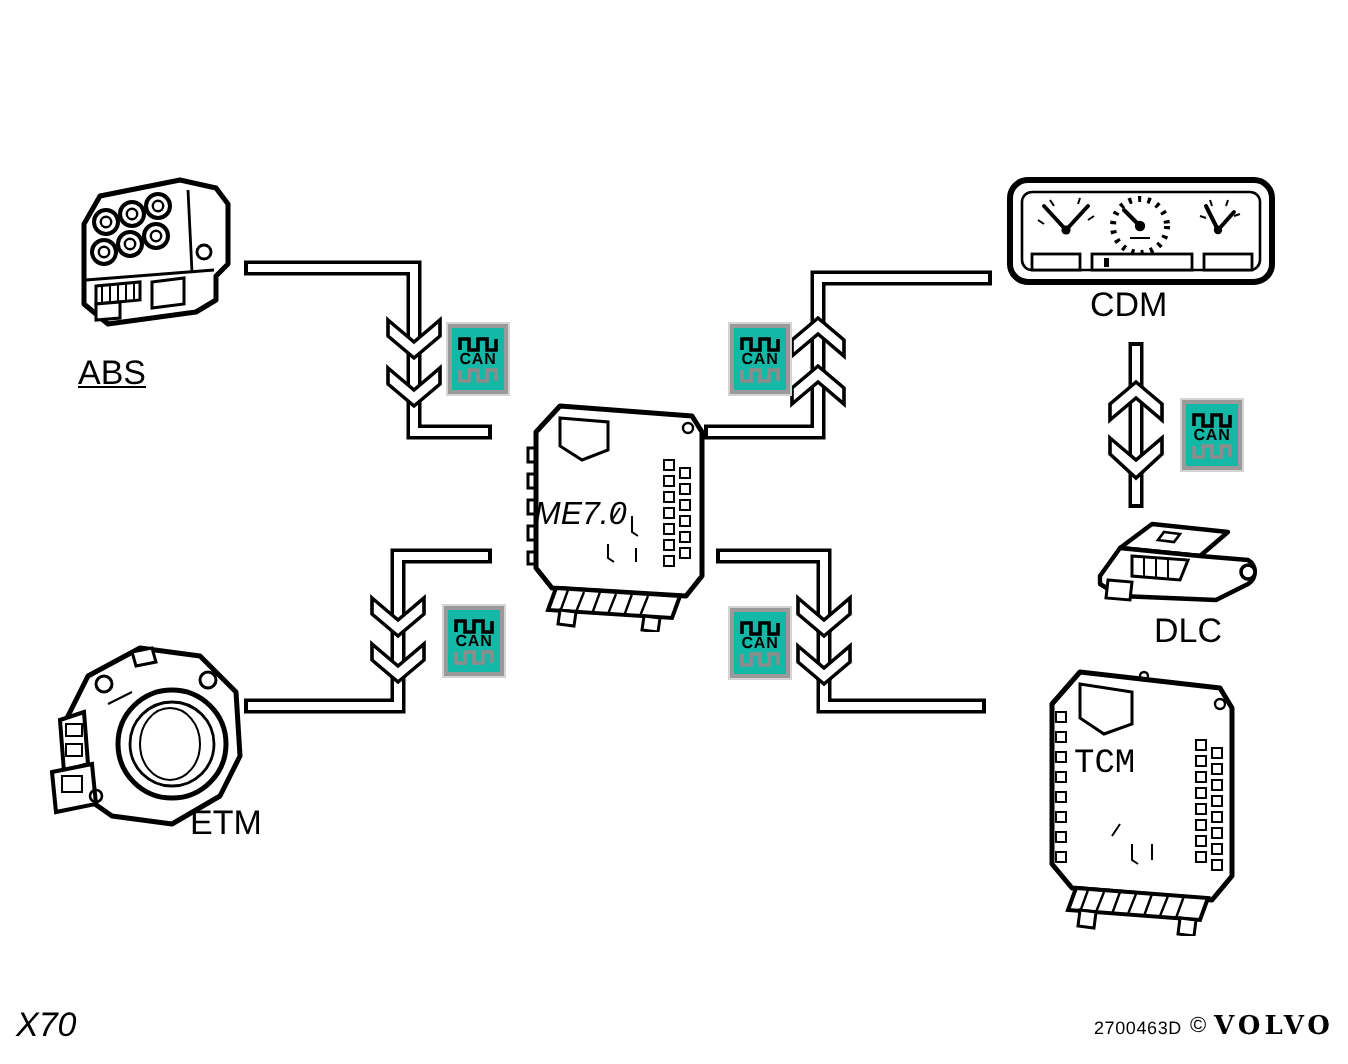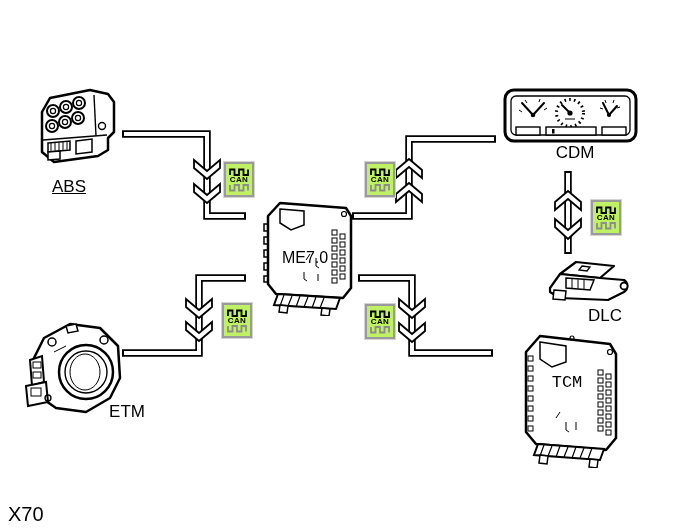--- a/index.html
+++ b/index.html
@@ -1,26 +1,26 @@
 <!DOCTYPE html>
 <html><head>
 <meta charset="utf-8">
 <style>
   html,body{margin:0;padding:0;background:#fff;}
   .canvas{position:relative;width:674px;height:532px;background:#ffffff;overflow:hidden;
           font-family:"Liberation Sans",sans-serif;color:#000;}
   .wiring{position:absolute;left:0;top:0;}
   .illus{position:absolute;}
-  .label{position:absolute;text-align:center;font-size:17px;line-height:1.1;color:#000;}
+  .label{position:absolute;font-size:17px;line-height:1.1;color:#000;}
   .label.inbox{font-size:16px;}
-  .can-badge{position:absolute;width:30px;height:35px;box-sizing:border-box;background:#bef264;
+  .can-badge{position:absolute;width:30px;height:35px;box-sizing:border-box;background:#14b8a6;
              border:2px solid #9a9a9a;box-shadow:0 0 0 1px #d4d4d4;
              display:flex;flex-direction:column;align-items:center;justify-content:center;gap:0px;}
   .can-badge .can-text{font-size:8px;font-weight:bold;letter-spacing:0.4px;line-height:8px;}
-  .footer-ref{position:absolute;left:8px;top:503px;font-size:20px;}
+  .footer-ref{position:absolute;left:8px;top:503px;font-size:17px;font-style:italic;}
   .footer-right{position:absolute;left:547px;top:506px;display:flex;align-items:center;gap:4px;}
   .doc-num{font-size:9px;letter-spacing:0.3px;}
   .copy{font-size:11px;line-height:11px;}
   .brand{font-family:"DejaVu Serif",serif;font-weight:bold;font-size:13px;letter-spacing:2px;}
 </style>
 </head>
 <body>
 
 <div class="canvas">
 
@@ -121,21 +121,21 @@
       <use href="#pin" x="86" y="48"></use>
       <use href="#pin" x="86" y="56"></use>
     <use href="#pin" x="86" y="64"></use>
       <use href="#pin" x="86" y="72"></use>
       <use href="#pin" x="86" y="80"></use>
     <path d="M52,66 l4,-6 M62,64 v8 l3,2 M50,78 v7 l3,2 M64,80 v7" fill="none" stroke="#000" stroke-width="1"></path>
     <path d="M24,100 L86,104 L82,115 L20,111 Z" fill="#fff" stroke="#000" stroke-width="2"></path>
     <path d="M30,101 L26,112 M38,102 L34,112 M46,102 L42,113 M54,103 L50,113 M62,103 L58,114 M70,104 L66,114" stroke="#000" stroke-width="1.2"></path>
     <path d="M26,111 l8,1 l-1,7 l-8,-1 Z M68,114 l8,1 l-1,7 l-8,-1 Z" fill="#fff" stroke="#000" stroke-width="1.5"></path>
   </svg>
-  <div class="label inbox" style="left:267px;top:249px;width:76px;">ME7.0</div>
+  <div class="label inbox" style="left:267px;top:249px;width:76px;font-style:italic;">ME7.0</div>
 
   <svg class="illus" style="left:503px;top:88px;" width="136" height="56" viewBox="0 0 136 56">
     <rect x="2" y="2" width="131" height="51" rx="9" fill="#fff" stroke="#000" stroke-width="3"></rect>
     <rect x="8" y="8" width="119" height="39" rx="5" fill="none" stroke="#000" stroke-width="1.3"></rect>
     <g>
       <path d="M30,27 L19,15 M30,27 L41,15" stroke="#000" stroke-width="2" stroke-linecap="round"></path>
       <path d="M16,22 l3,2 M22,12 l2,3 M37,11 l-1,3 M44,20 l-3,2" stroke="#000" stroke-width="1"></path>
       <circle cx="30" cy="27" r="2.3" fill="#000"></circle>
     </g>
     <g>
@@ -247,14 +247,19 @@
     <svg width="20" height="8" viewBox="0 0 20 8">
       <path d="M1,7 V1.5 H5.5 V7 H10 V1.5 H14.5 V7 H19 V1.5" fill="none" stroke="#000" stroke-width="1.8"></path>
       </svg>
     <span class="can-text">CAN</span>
     <svg width="20" height="8" viewBox="0 0 20 8">
       <path d="M1,1 V6.5 H5.5 V1 H10 V6.5 H14.5 V1 H19 V6.5" fill="none" stroke="#8c8c8c" stroke-width="1.8"></path>
       </svg>
   </div>
 
   <div class="footer-ref">X70</div>
+  <div class="footer-right">
+    <span class="doc-num">2700463D</span>
+    <span class="copy">©</span>
+    <span class="brand">VOLVO</span>
+  </div>
 
 </div>
 
 </body></html>

